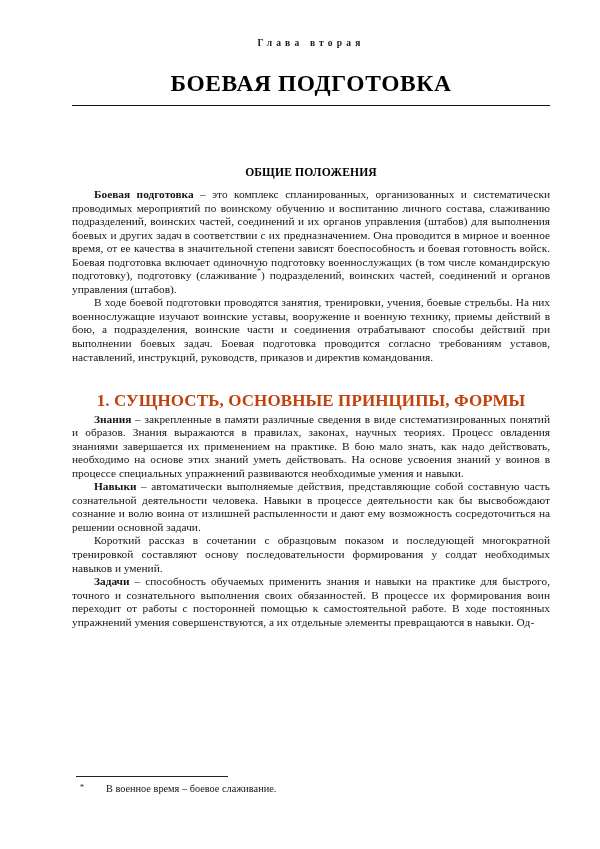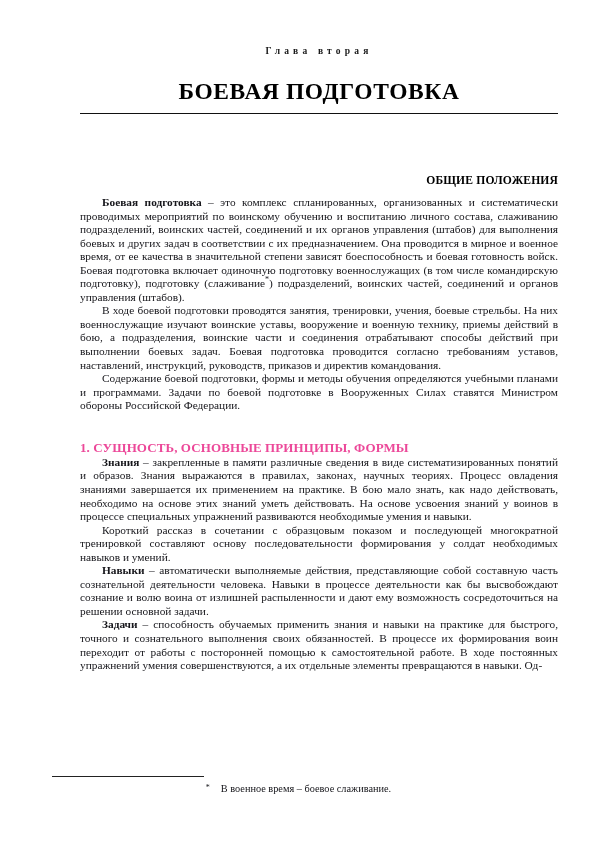--- a/index.html
+++ b/index.html
@@ -19,24 +19,23 @@
   .page {
     position: relative;
     width: 600px;
     height: 849px;
     box-sizing: border-box;
     padding: 0;
     background: #ffffff;
   }
   .content {
     position: absolute;
-    left: 80px;
+    left: 72px;
     top: 0;
     width: 478px;
-    margin-top: 8px;
   }
 
   
   .chapter-line {
     margin-top: 38px;
     text-align: center;
     font-family: "Liberation Serif", "DejaVu Serif", serif;
     font-weight: bold;
     font-size: 9.5px;
     letter-spacing: 4.2px;
@@ -61,29 +60,30 @@
 
   
   .section-heading {
     text-align: center;
     font-weight: bold;
     font-size: 11.6px;
     letter-spacing: 0.15px;
     color: #000;
     margin: 0;
   }
-  .sec-general { margin-top: 60px; text-align: right; }
+  .sec-general { margin-top: 60px; }
   .sec-essence { margin-top: 18px; }
 
   .big-heading {
+    text-align: center;
     font-weight: bold;
-    font-size: 13px;
+    font-size: 17px;
     line-height: 1.32;
     letter-spacing: 0.1px;
-    color: #ec4899;
+    color: #c2410c;
     margin: 26px 0 0 0;
   }
   .big-heading .l2 { display: block; }
 
   
   p.body {
     margin: 0;
     text-indent: 22px;
     text-align: justify;
     font-size: 11.35px;
@@ -95,24 +95,23 @@
   b.lead { font-weight: bold; }
   sup.fn {
     font-size: 8px;
     vertical-align: super;
     line-height: 0;
   }
 
   
   .footnote {
     position: absolute;
-    left: 52px;
+    left: 76px;
     top: 776px;
     width: 478px;
-    text-align: center;
   }
   .footnote-rule {
     border: 0;
     border-top: 1px solid #222;
     width: 152px;
     margin: 0 0 6px 0;
   }
   .footnote-text {
     font-size: 10.3px;
     color: #15151a;
@@ -136,33 +135,32 @@
     <div class="doc-title">БОЕВАЯ ПОДГОТОВКА</div>
 
     <hr class="title-rule">
 
     <div class="section-heading sec-general">ОБЩИЕ ПОЛОЖЕНИЯ</div>
 
     <p class="body first"><b class="lead">Боевая подготовка</b><span> – это комплекс спланированных, организованных и систематически проводимых мероприятий по воинскому обучению и воспитанию личного состава, слаживанию подразделений, воинских частей, соединений и их органов управления (штабов) для выполнения боевых и других задач в соответствии с их предназначением. Она проводится в мирное и военное время, от ее качества в значительной степени зависят боеспособность и боевая готовность войск. Боевая подготовка включает одиночную подготовку военнослужащих (в том числе командирскую подготовку), подготовку (слаживание</span><sup class="fn">*</sup><span>) подразделений, воинских частей, соединений и органов управления (штабов).</span></p>
 
     <p class="body">В ходе боевой подготовки проводятся занятия, тренировки, учения, боевые стрельбы. На них военнослужащие изучают воинские уставы, вооружение и военную технику, приемы действий в бою, а подразделения, воинские части и соединения отрабатывают способы действий при выполнении боевых задач. Боевая подготовка проводится согласно требованиям уставов, наставлений, инструкций, руководств, приказов и директив командования.</p>
 
-    <p class="body">Содержание боевой подготовки, формы и методы обучения определяются учебными планами и программами. Задачи по боевой подготовке в Вооруженных Силах ставятся Министром обороны Российской Федерации.</p>
 
     <div class="big-heading">
       <span class="l1">1. СУЩНОСТЬ, ОСНОВНЫЕ ПРИНЦИПЫ, ФОРМЫ</span>
     </div>
 
 
 
     <p class="body"><b class="lead">Знания</b><span> – закрепленные в памяти различные сведения в виде систематизированных понятий и образов. Знания выражаются в правилах, законах, научных теориях. Процесс овладения знаниями завершается их применением на практике. В бою мало знать, как надо действовать, необходимо на основе этих знаний уметь действовать. На основе усвоения знаний у воинов в процессе специальных упражнений развиваются необходимые умения и навыки.</span></p>
 
+    <p class="body"><b class="lead">Навыки</b><span> – автоматически выполняемые действия, представляющие собой составную часть сознательной деятельности человека. Навыки в процессе деятельности как бы высвобождают сознание и волю воина от излишней распыленности и дают ему возможность сосредоточиться на решении основной задачи.</span></p>
+
     <p class="body">Короткий рассказ в сочетании с образцовым показом и последующей многократной тренировкой составляют основу последовательности формирования у солдат необходимых навыков и умений.</p>
-
-    <p class="body"><b class="lead">Навыки</b><span> – автоматически выполняемые действия, представляющие собой составную часть сознательной деятельности человека. Навыки в процессе деятельности как бы высвобождают сознание и волю воина от излишней распыленности и дают ему возможность сосредоточиться на решении основной задачи.</span></p>
 
     <p class="body"><b class="lead">Задачи</b><span> – способность обучаемых применить знания и навыки на практике для быстрого, точного и сознательного выполнения своих обязанностей. В процессе их формирования воин переходит от работы с посторонней помощью к самостоятельной работе. В ходе постоянных упражнений умения совершенствуются, а их отдельные элементы превращаются в навыки. Од-</span></p>
 
   </div>
 
   <div class="footnote">
     <hr class="footnote-rule">
     <div class="footnote-text"><span class="mark">*</span><span>В военное время – боевое слаживание.</span></div>
   </div>
 </div>

